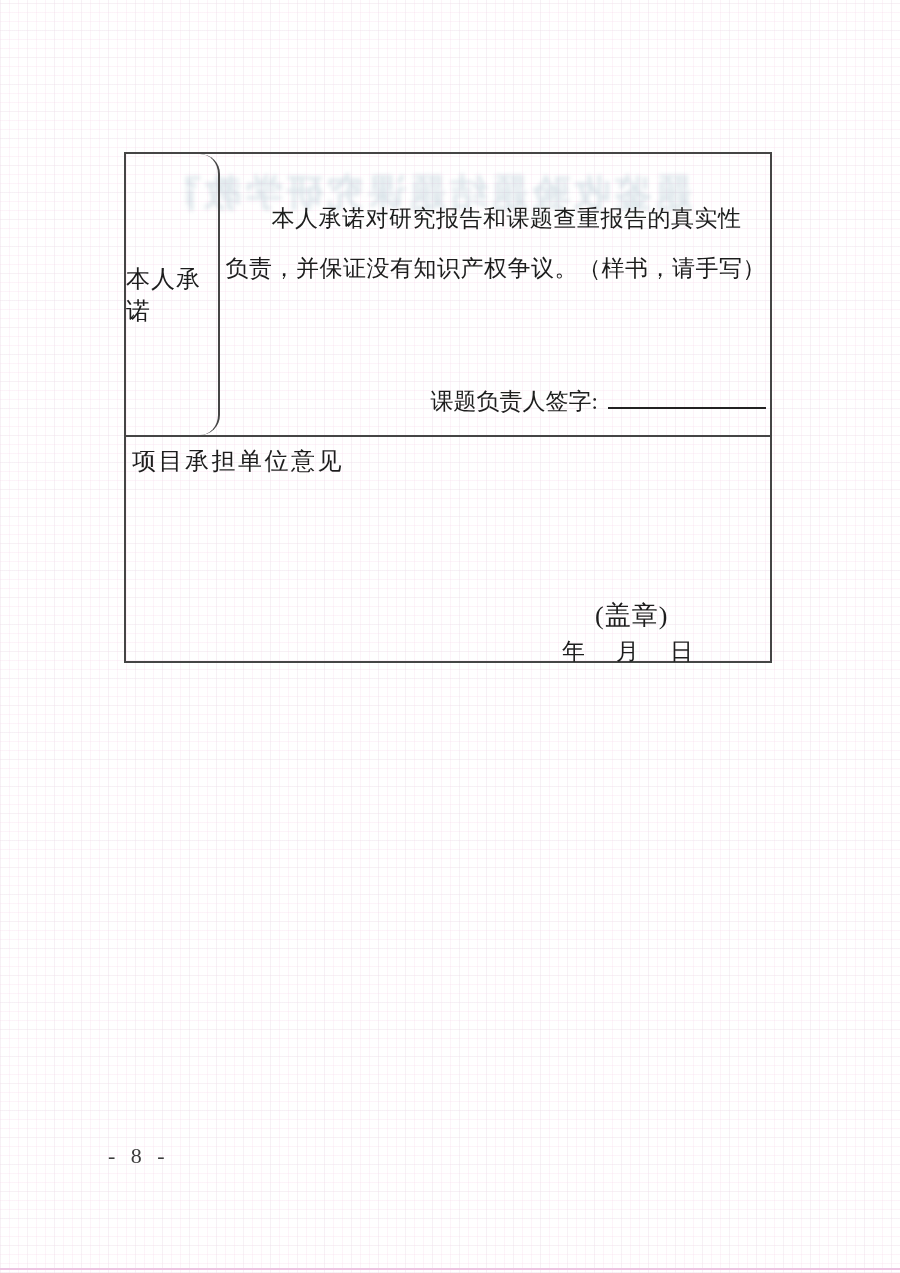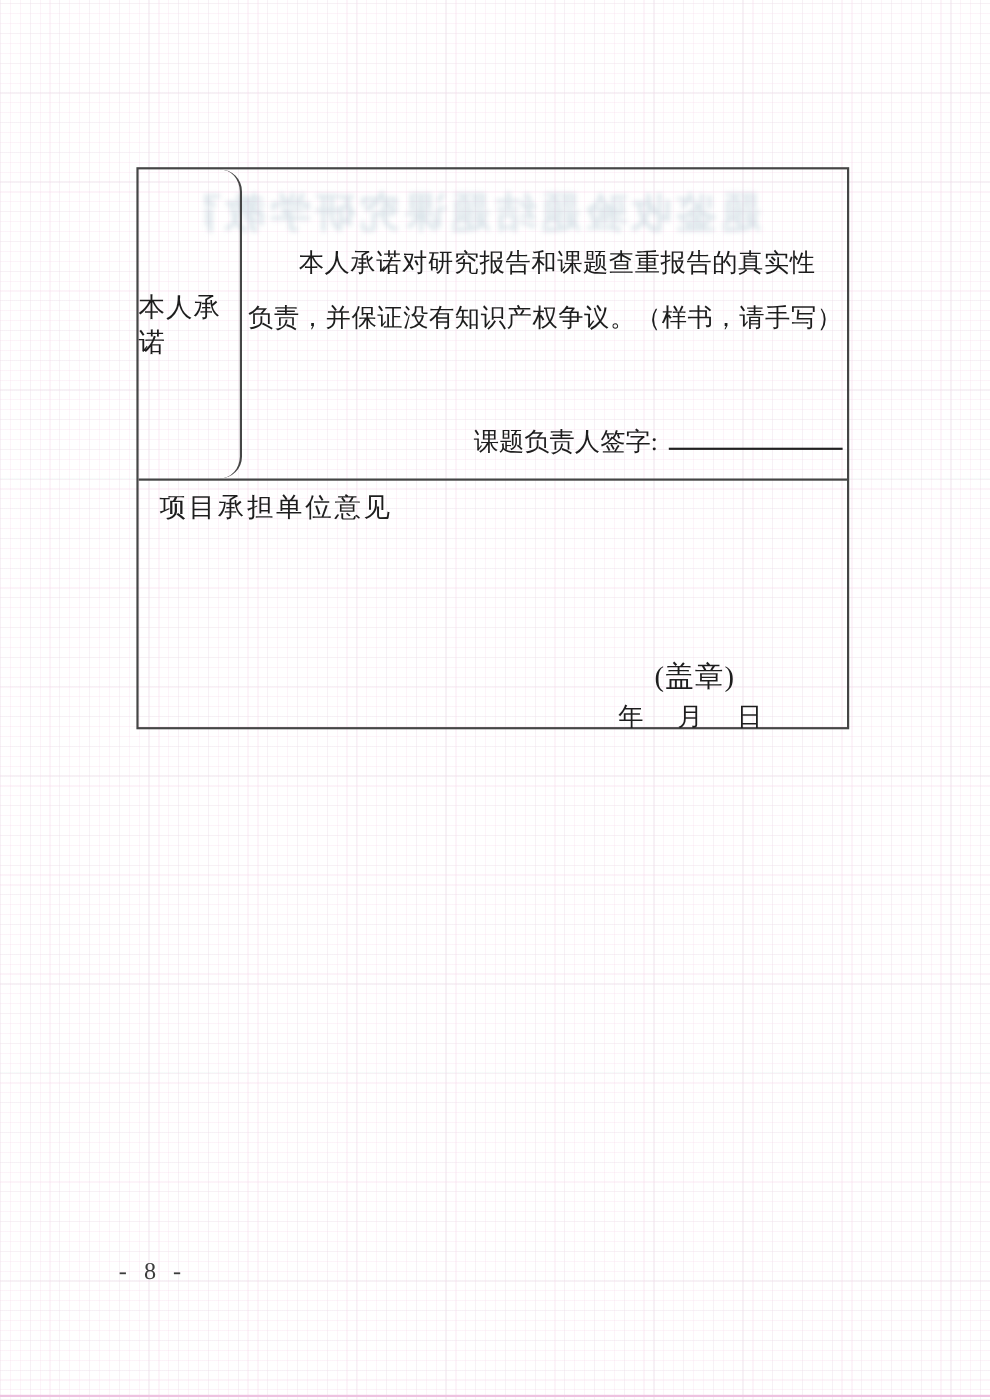--- a/index.html
+++ b/index.html
@@ -51,21 +51,21 @@
     justify-content:center;
     font-size:24px;
     letter-spacing:1px;
     color:#1d1d1d;
     border-radius:20px;
   }
   .cell-body{
     position:relative;
     flex:1;
     box-sizing:border-box;
-    padding:60px 4px 0 6px;
+    padding:40px 4px 0 6px;
     font-size:23px;
     line-height:50px;
     color:#1d1d1d;
   }
   .commit-line1{ text-indent:2em; white-space:nowrap; letter-spacing:0.5px; }
   .commit-line2{ white-space:nowrap; letter-spacing:0.5px; }
   .signature-row{
     position:absolute;
     right:4px; bottom:19px;
     font-size:23px;
@@ -81,21 +81,21 @@
     border-bottom:2px solid #222;
     vertical-align:baseline;
   }
   .row2{
     position:relative;
     height:226px;
     box-sizing:border-box;
   }
   .opinion-label{
     position:absolute;
-    top:8px; left:19px;
+    top:8px; left:6px;
     font-size:24px;
     letter-spacing:2.5px;
     color:#1d1d1d;
   }
   .seal-label{
     position:absolute;
     top:161px; left:469px;
     font-size:26px;
     letter-spacing:1px;
     color:#1d1d1d;

